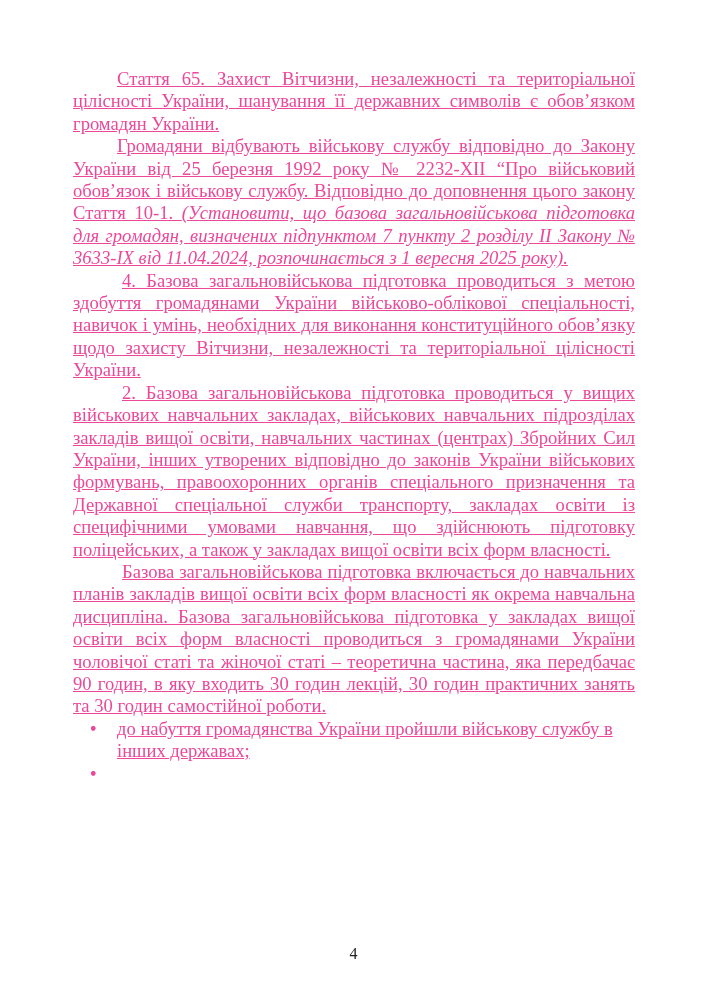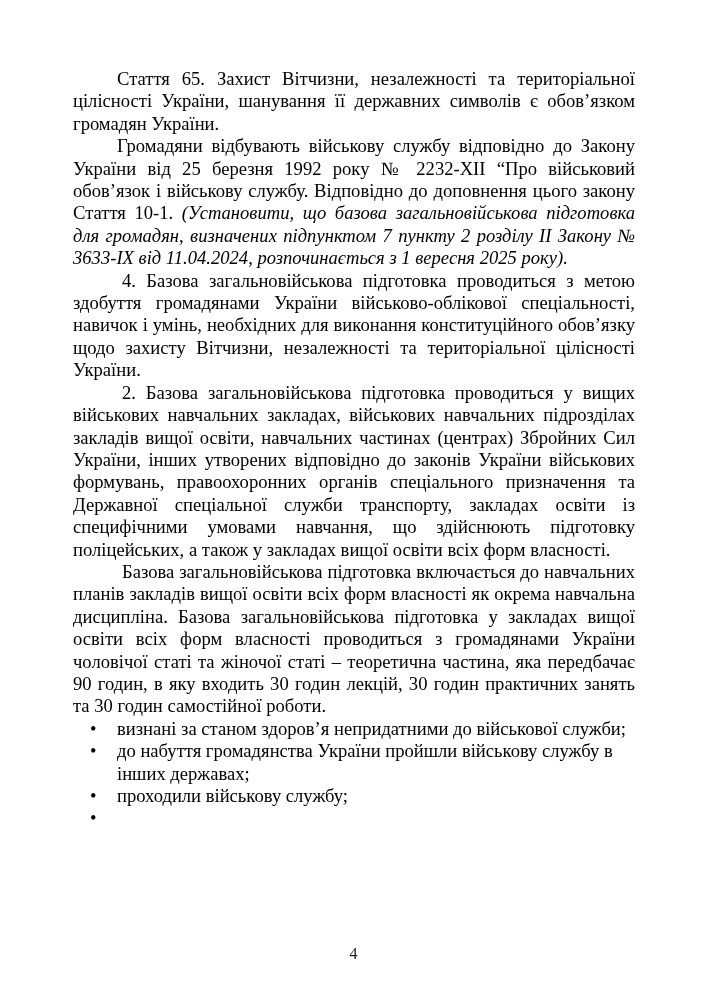--- a/index.html
+++ b/index.html
@@ -1,20 +1,20 @@
 <!DOCTYPE html>
 <html><head>
   <meta charset="utf-8">
   <style>
     html, body { margin: 0; padding: 0; background: #ffffff; }
     body { width: 707px; height: 1000px; position: relative; overflow: hidden; }
     .page {
       position: absolute; left: 73px; top: 68px; width: 562px;
       font-family: "Liberation Serif", "DejaVu Serif", serif;
-      font-size: 18.6px; line-height: 22.4px; color: #000000;
+      font-size: 18.6px; line-height: 22.4px; color: #ec4899; text-decoration: underline;
     }
     .p { margin: 0; text-align: justify; text-indent: 44px; }
     .p.num { text-indent: 49px; }
     .it { font-style: italic; }
     ul.bullets { list-style: none; margin: 0; padding: 0; }
     ul.bullets li { position: relative; padding-left: 44px; text-align: left; }
     ul.bullets li .dot { position: absolute; left: 17px; top: 0; }
     .pnum {
       position: absolute; left: 0; width: 707px; top: 945px; text-align: center;
       font-family: "Liberation Serif", "DejaVu Serif", serif; font-size: 16px; color: #222;
@@ -23,20 +23,20 @@
 </head>
 <body>
 
 <div class="page">
   <p class="p">Стаття 65. Захист Вітчизни, незалежності та територіальної цілісності України, шанування її державних символів є обов’язком громадян України.</p>
   <p class="p"><span>Громадяни відбувають військову службу відповідно до Закону України від 25 березня 1992 року № 2232-XII “Про військовий обов’язок і військову службу. Відповідно до доповнення цього закону Стаття 10-1. </span><span class="it">(Установити, що базова загальновійськова підготовка для громадян, визначених підпунктом 7 пункту 2 розділу II Закону № 3633-IX від 11.04.2024, розпочинається з 1 вересня 2025 року).</span></p>
   <p class="p num">4. Базова загальновійськова підготовка проводиться з метою здобуття громадянами України військово-облікової спеціальності, навичок і умінь, необхідних для виконання конституційного обов’язку щодо захисту Вітчизни, незалежності та територіальної цілісності України.</p>
   <p class="p num">2. Базова загальновійськова підготовка проводиться у вищих військових навчальних закладах, військових навчальних підрозділах закладів вищої освіти, навчальних частинах (центрах) Збройних Сил України, інших утворених відповідно до законів України військових формувань, правоохоронних органів спеціального призначення та Державної спеціальної служби транспорту, закладах освіти із специфічними умовами навчання, що здійснюють підготовку поліцейських, а також у закладах вищої освіти всіх форм власності.</p>
   <p class="p num">Базова загальновійськова підготовка включається до навчальних планів закладів вищої освіти всіх форм власності як окрема навчальна дисципліна. Базова загальновійськова підготовка у закладах вищої освіти всіх форм власності проводиться з громадянами України чоловічої статі та жіночої статі – теоретична частина, яка передбачає 90 годин, в яку входить 30 годин лекцій, 30 годин практичних занять та 30 годин самостійної роботи.</p>
   <ul class="bullets">
-    <li><span class="dot">•</span><span>визнані за станом здоров’я непридатними до військової служби;</span></li>
+    <li><span class="dot">•</span></li>
     <li><span class="dot">•</span><span>до набуття громадянства України пройшли військову службу в інших державах;</span></li>
-    <li><span class="dot">•</span><span>проходили військову службу;</span></li>
+    <li><span class="dot">•</span></li>
     <li><span class="dot">•</span></li>
   </ul>
 </div>
 
 <div class="pnum">4</div>
 
 </body></html>

